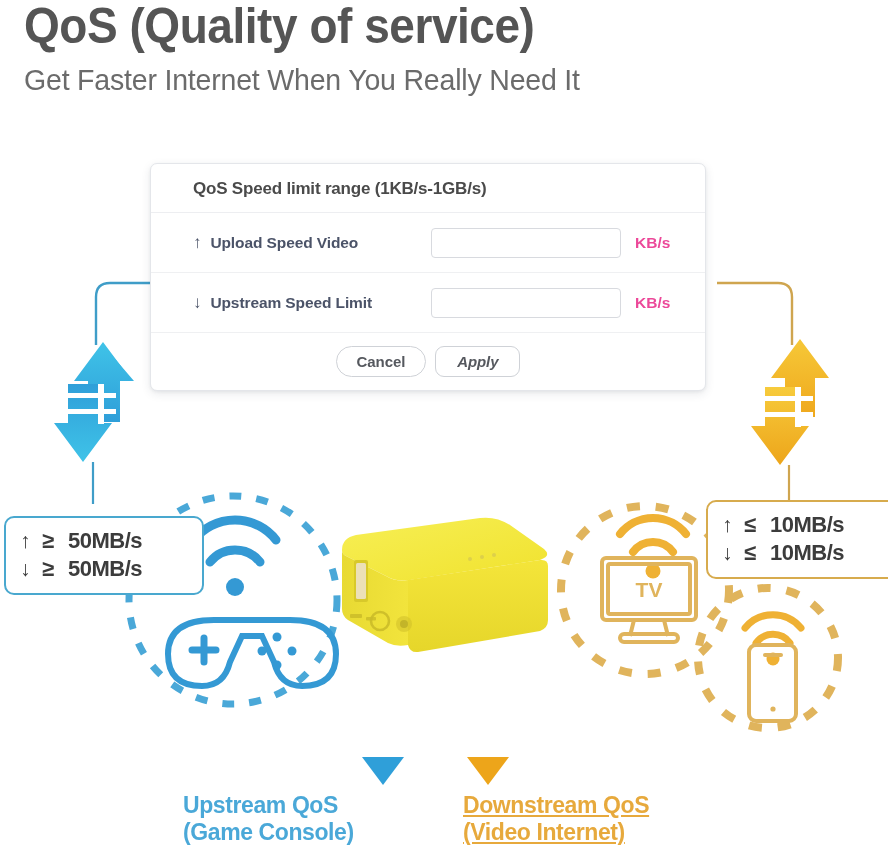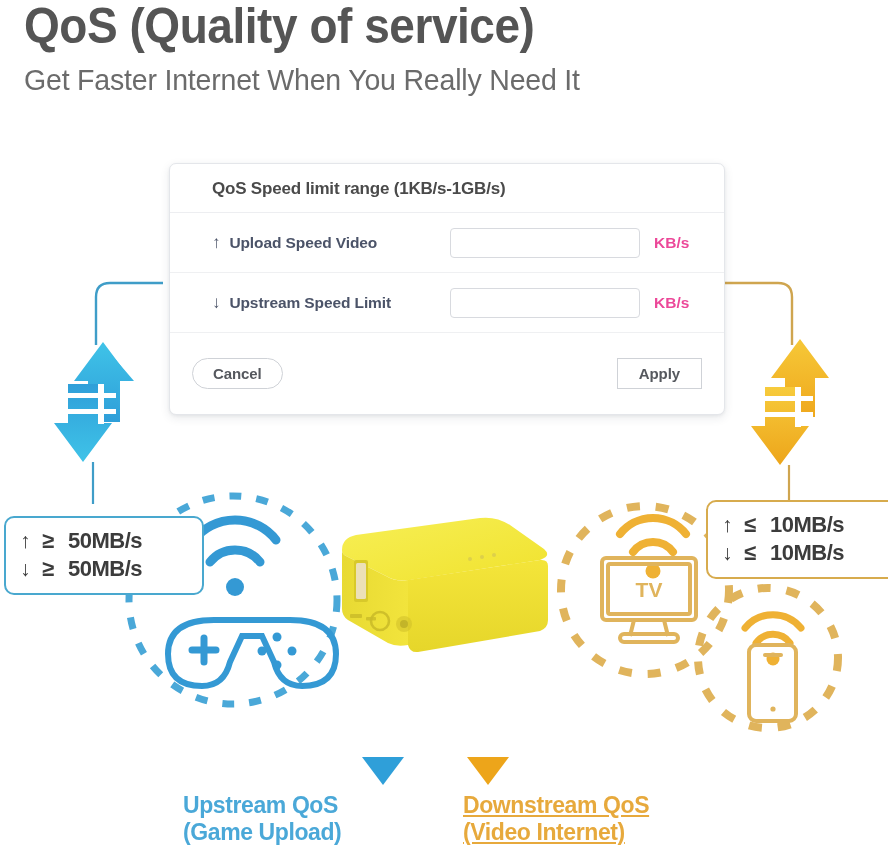--- a/index.html
+++ b/index.html
@@ -19,21 +19,21 @@
     transform:scaleX(0.92);transform-origin:left center;
   }
   #page-subtitle{
     font-size:30px;font-weight:400;color:#6b6b6b;
     margin:10px 0 0 0;line-height:1.1;letter-spacing:-0.2px;
     transform:scaleX(0.95);transform-origin:left center;
   }
 
   
   #qos-dialog{
-    left:169px;top:163px;width:554px;
+    left:150px;top:163px;width:554px;
     background:#fff;border:1px solid #e4e6ea;border-radius:7px;
     box-shadow:0 3px 10px rgba(40,50,70,.10),0 1px 3px rgba(40,50,70,.06);
     z-index:40;
   }
   #dialog-header{
     padding:15px 20px 13px 42px;border-bottom:1px solid #edeef1;
     font-size:17px;font-weight:700;color:#4a4a4a;letter-spacing:-0.2px;
   }
   .dlg-row{
     display:flex;align-items:center;padding:0 20px 0 42px;height:59px;
@@ -45,30 +45,30 @@
   }
   .arrow-glyph{font-size:17px;font-weight:700;color:#4b5368;line-height:1;}
   .dlg-input{
     width:190px;height:30px;border:1px solid #d8dadf;border-radius:4px;
     background:#fff;outline:none;font-size:14px;color:#37405a;
     padding:0 8px;box-sizing:border-box;
     font-family:"Liberation Sans",sans-serif;
   }
   .unit{font-size:15.5px;font-weight:700;color:#ec4899;margin-left:14px;}
   #dialog-footer{
-    border-top:1px solid #eff0f2;padding:25px 22px;
-    display:flex;justify-content:space-between;gap:9px;
+    border-top:1px solid #eff0f2;padding:13px 22px;
+    display:flex;justify-content:center;gap:9px;
   }
   .btn{
     font-family:"Liberation Sans",sans-serif;
     font-size:15px;font-weight:700;color:#55585e;background:#fff;
     border:1px solid #cfd2d7;cursor:pointer;letter-spacing:-0.1px;
   }
   #cancel-button{border-radius:18px;padding:6px 20px;}
-  #apply-button{border-radius:0;padding:6px 21px;}
+  #apply-button{border-radius:9px;padding:6px 21px;font-style:italic;}
 
   
   .speed-badge{
     background:#fff;border-radius:10px;padding:9px 14px 10px 14px;
     z-index:30;
   }
   #left-speed-badge{left:4px;top:516px;border:2.5px solid #49a8cf;width:168px;}
   #right-speed-badge{left:706px;top:500px;border:2.5px solid #d7ab4d;width:166px;}
   .badge-line{
     display:flex;align-items:center;font-size:22px;font-weight:700;
@@ -302,18 +302,18 @@
   </div>
   <div class="badge-line">
     <span class="badge-arrow">↓</span>
     <span class="badge-cmp">≤</span>
     <span>10MB/s</span>
   </div>
 </div>
 
 <div class="abs caption" id="upstream-caption">
   <div>Upstream QoS</div>
-  <div>(Game Upload)</div>
+  <div>(Game Console)</div>
 </div>
 <div class="abs caption" id="downstream-caption">
   <div>Downstream QoS</div>
   <div>(Video Internet)</div>
 </div>
 
 </body></html>

